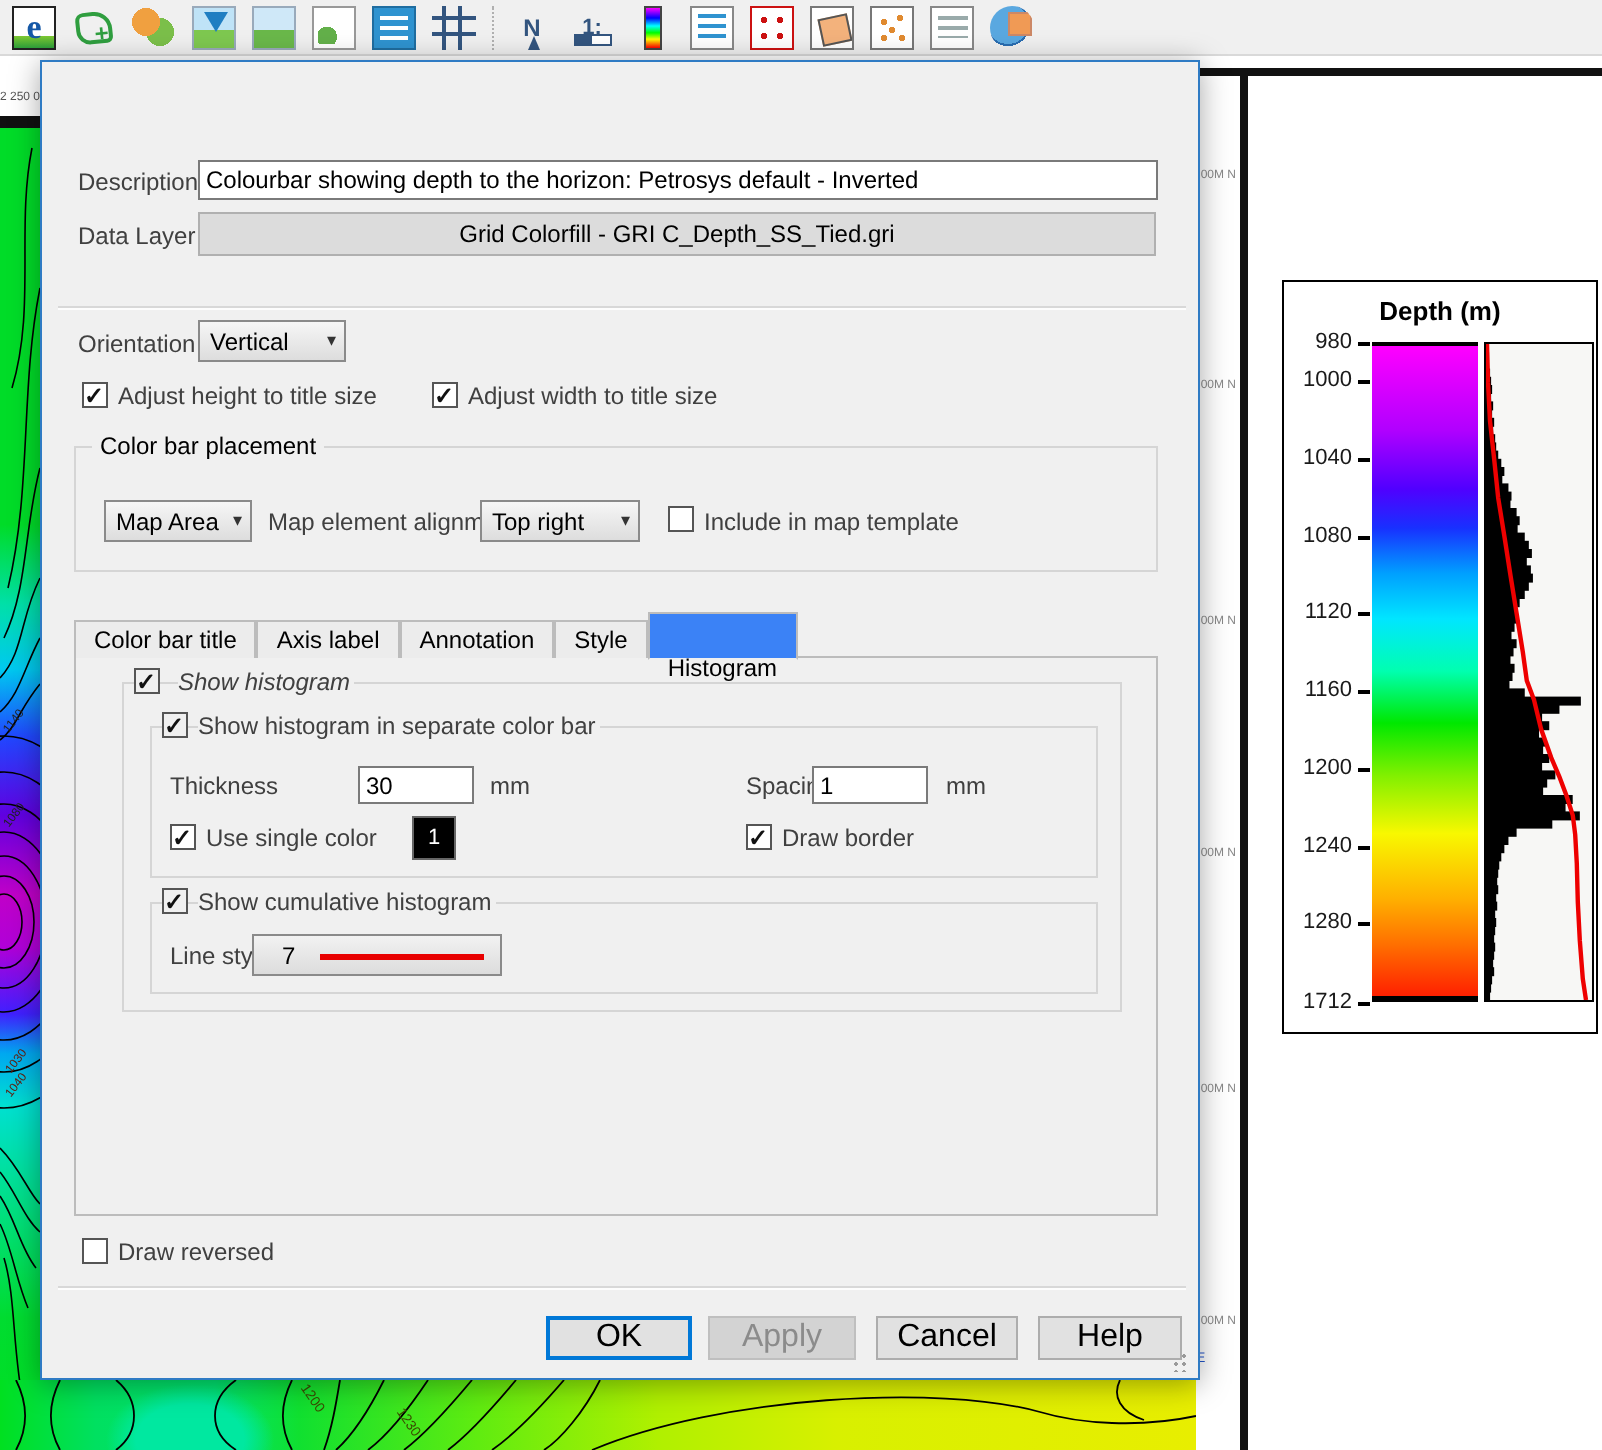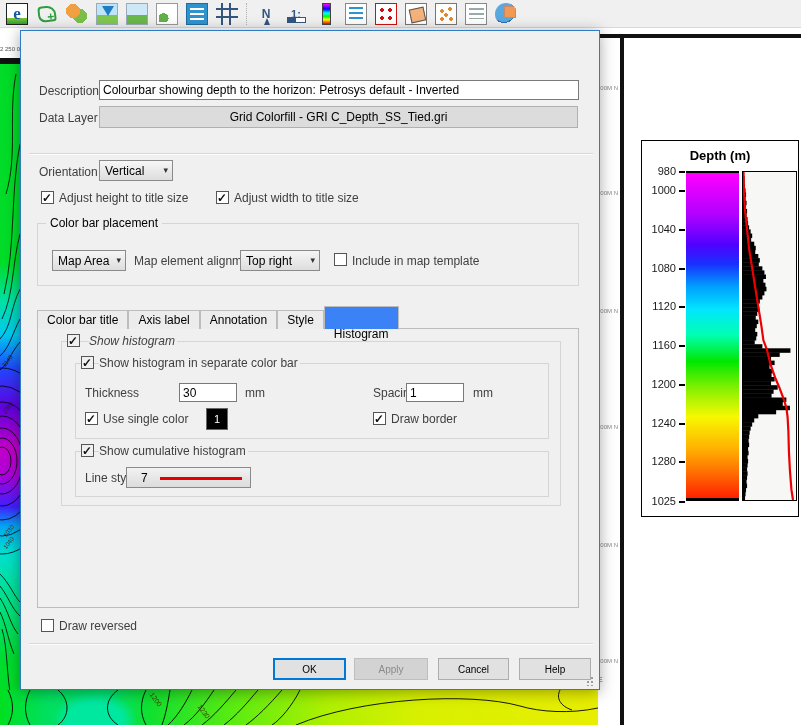--- a/index.html
+++ b/index.html
@@ -105,21 +105,21 @@
   .tabs { position:absolute; left:16px; top:274px; height:24px; display:flex; align-items:flex-end; z-index:2; }
   .tab { border:1px solid #bcbcbc; border-bottom:none; background:#ececec; height:19px; padding:2px 9px 0 9px; font-size:12px; white-space:nowrap; }
   .tab.active { background:#3b82f6; height:24px; padding-top:20px; position:relative; top:1px; border-bottom:1px solid #f0f0f0; }
   .tabpane { position:absolute; left:16px; top:297px; width:542px; height:280px; border:1px solid #bcbcbc; background:#f0f0f0; }
 
   .swatch { position:absolute; left:185px; top:377px; width:22px; height:22px; background:#000; border:1px solid #666; color:#fff; font-size:11px; display:flex; align-items:center; justify-content:center; }
   .linebtn { position:absolute; left:105px; top:436px; width:125px; height:21px; border:1px solid #8a8a8a; background:linear-gradient(#f2f2f2,#dcdcdc); font-size:12px; }
   .linebtn .num { position:absolute; left:14px; top:3px; }
   .linebtn .redline { position:absolute; left:33px; top:9px; width:82px; height:3px; background:#e80000; }
 
-  .btn { position:absolute; top:627px; height:22px; background:#e1e1e1; border:1px solid #adadad; font-family:"Liberation Sans",sans-serif; font-size:10px; color:#000; }
+  .btn { position:absolute; top:627px; height:22px; background:#e1e1e1; border:1px solid #adadad; font-family:"Liberation Sans",sans-serif; font-size:16px; color:#000; }
   .btn-ok { left:252px; width:73px; border:2px solid #0078d7; }
   .btn-apply { left:333px; width:74px; background:#d3d3d3; border-color:#bfbfbf; color:#8b8b8b; }
   .btn-cancel { left:417px; width:71px; }
   .btn-help { left:498px; width:72px; }
   .grip { position:absolute; right:5px; bottom:3px; width:9px; height:9px;
       background:radial-gradient(circle at 7px 1px,#9a9a9a 0 1px,transparent 1px),
                  radial-gradient(circle at 7px 5px,#9a9a9a 0 1px,transparent 1px),
                  radial-gradient(circle at 3px 5px,#9a9a9a 0 1px,transparent 1px),
                  radial-gradient(circle at 7px 9px,#9a9a9a 0 1px,transparent 1px),
                  radial-gradient(circle at 3px 9px,#9a9a9a 0 1px,transparent 1px); }
@@ -273,21 +273,21 @@
       <div class="cb-tick-lbl" style="top: 129.484px;">1120</div>
       <div class="cb-tick-mark" style="top: 135.484px;"></div>
       <div class="cb-tick-lbl" style="top: 168.194px;">1160</div>
       <div class="cb-tick-mark" style="top: 174.194px;"></div>
       <div class="cb-tick-lbl" style="top: 206.903px;">1200</div>
       <div class="cb-tick-mark" style="top: 212.903px;"></div>
       <div class="cb-tick-lbl" style="top: 245.613px;">1240</div>
       <div class="cb-tick-mark" style="top: 251.613px;"></div>
       <div class="cb-tick-lbl" style="top: 284.323px;">1280</div>
       <div class="cb-tick-mark" style="top: 290.323px;"></div>
-      <div class="cb-tick-lbl" style="top: 324px;">1025</div>
+      <div class="cb-tick-lbl" style="top: 324px;">1712</div>
       <div class="cb-tick-mark" style="top: 330px;"></div>
     </div>
   <div class="cb-grad" style="background: linear-gradient(rgb(255, 0, 255) 0%, rgb(176, 0, 255) 13%, rgb(80, 0, 255) 22%, rgb(24, 48, 255) 28%, rgb(0, 160, 255) 35%, rgb(0, 230, 255) 42%, rgb(0, 255, 176) 50%, rgb(0, 232, 0) 58%, rgb(128, 240, 0) 66%, rgb(248, 248, 0) 75%, rgb(255, 176, 0) 85%, rgb(255, 112, 0) 92%, rgb(255, 32, 0) 100%);"></div>
   <div class="cb-hist">
     <svg id="hist-svg" width="53" height="328" viewBox="0 0 53 328">
         <rect x="0" y="0.00" width="1.02" height="4.50" fill="#000000"></rect>
         <rect x="0" y="4.10" width="1.53" height="4.50" fill="#000000"></rect>
         <rect x="0" y="8.20" width="1.53" height="4.50" fill="#000000"></rect>
         <rect x="0" y="12.30" width="2.04" height="4.50" fill="#000000"></rect>
         <rect x="0" y="16.40" width="2.55" height="4.50" fill="#000000"></rect>

